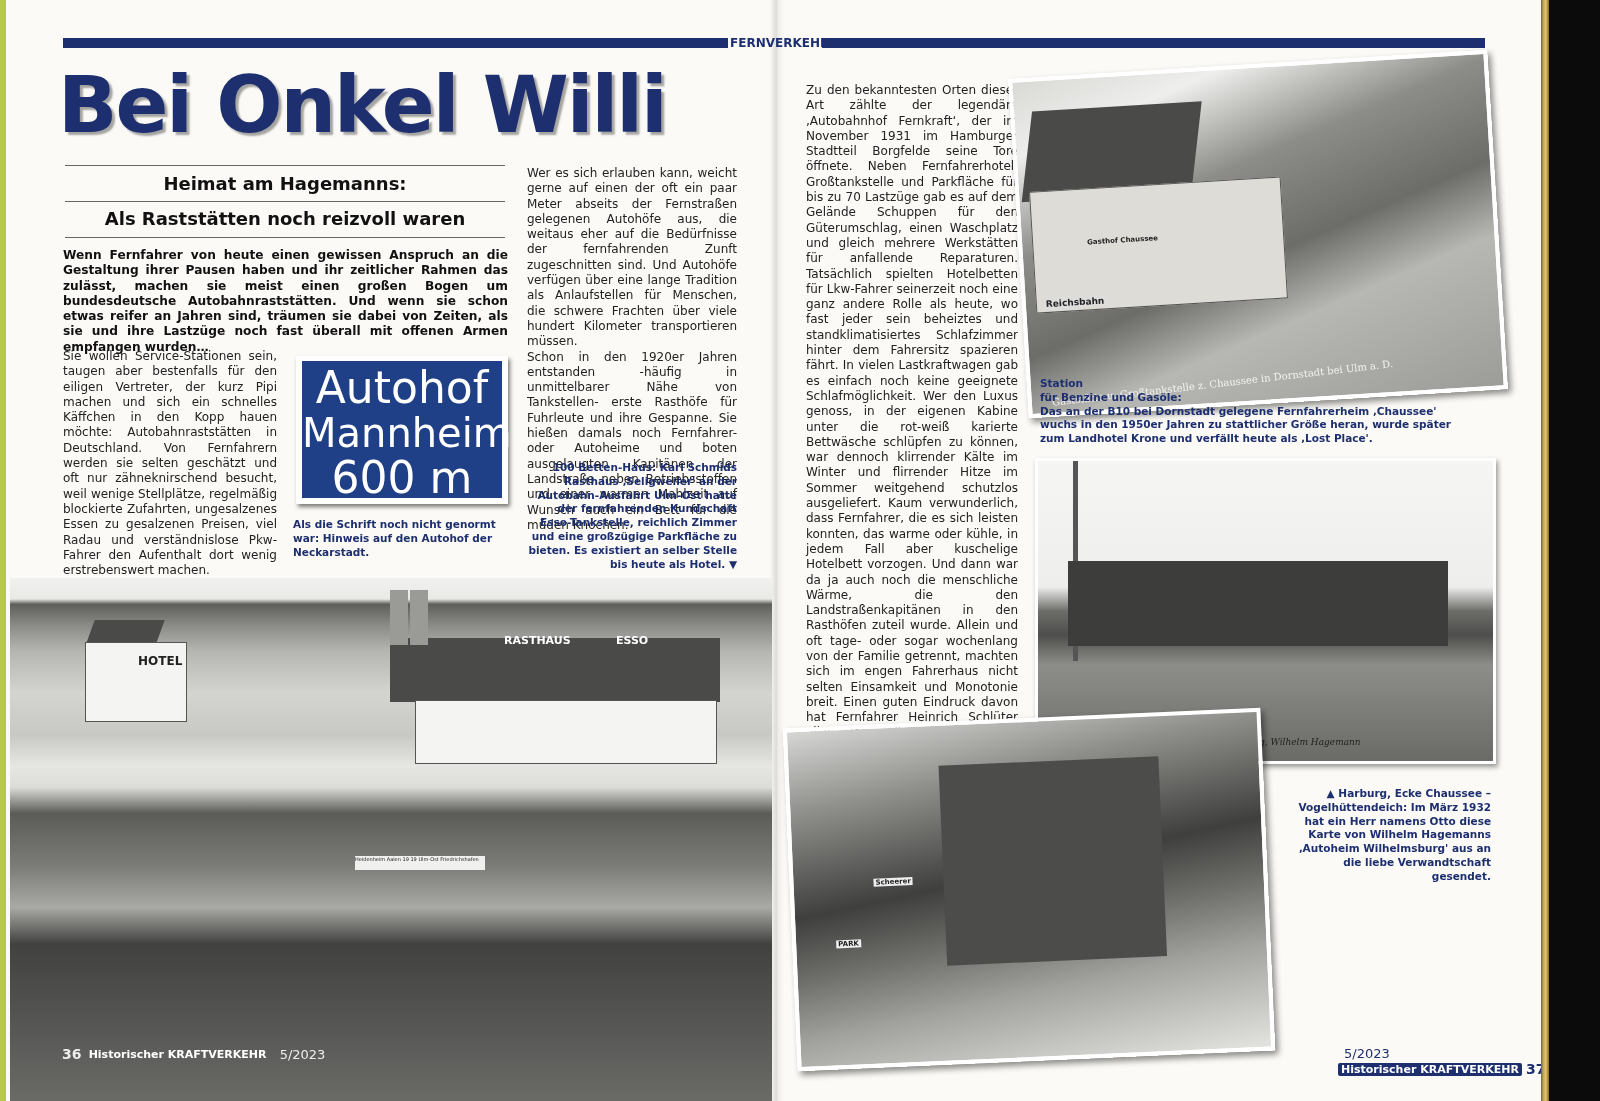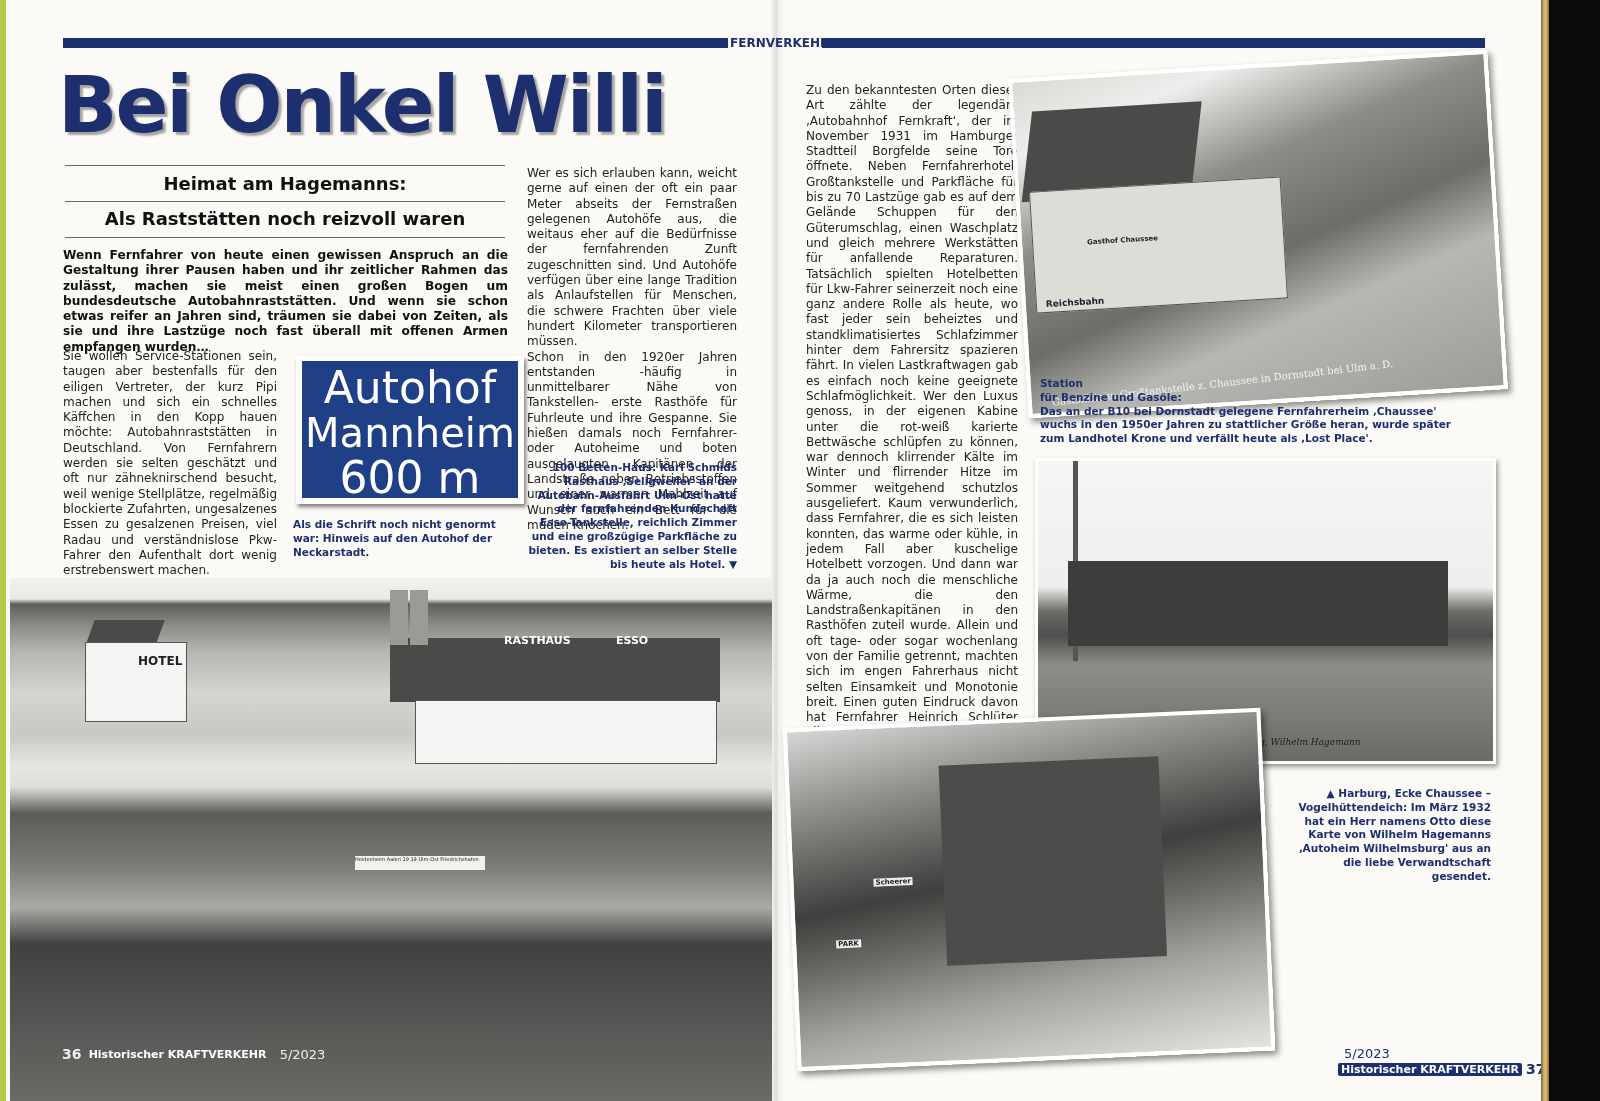--- a/index.html
+++ b/index.html
@@ -36,21 +36,21 @@
     line-height: 15.3px; color: #111; text-align: justify; }
 
   .body-text { position: absolute; font-family: "DejaVu Sans", sans-serif; font-size: 12px;
     line-height: 15.3px; color: #222; text-align: justify; }
   .col1 { left: 63px; top: 349px; width: 214px; }
   .col2 { left: 527px; top: 166px; width: 210px; }
   .col3 { left: 806px; top: 83px; width: 212px; }
   .p { margin: 0; }
 
   .sign { position: absolute; left: 296px; top: 356px; width: 212px; height: 148px; background: #fff;
-    box-shadow: 2px 3px 4px rgba(0,0,0,.5); padding-left: 16px; }
+    box-shadow: 2px 3px 4px rgba(0,0,0,.5); }
   .sign-inner { position: absolute; left: 6px; top: 5px; right: 6px; bottom: 6px; background: #1f3f86;
     color: #fff; text-align: center; font-family: "DejaVu Sans Mono", monospace; }
   .sign-l1 { font-size: 44px; line-height: 46px; margin-top: 4px; font-family: "DejaVu Sans", sans-serif; }
   .sign-l2 { font-size: 40px; line-height: 44px; font-family: "DejaVu Sans", sans-serif; }
   .sign-l3 { font-size: 44px; line-height: 46px; font-family: "DejaVu Sans", sans-serif; }
 
   .caption { position: absolute; font-weight: bold; font-size: 10.5px; line-height: 13.8px; color: #1d2f6f; }
   .cap-sign { left: 293px; top: 518px; width: 220px; text-align: left; }
   .cap-rasthaus { left: 527px; top: 461px; width: 210px; text-align: right; }
   .cap-dornstadt { left: 1040px; top: 377px; width: 422px; text-align: left; }

